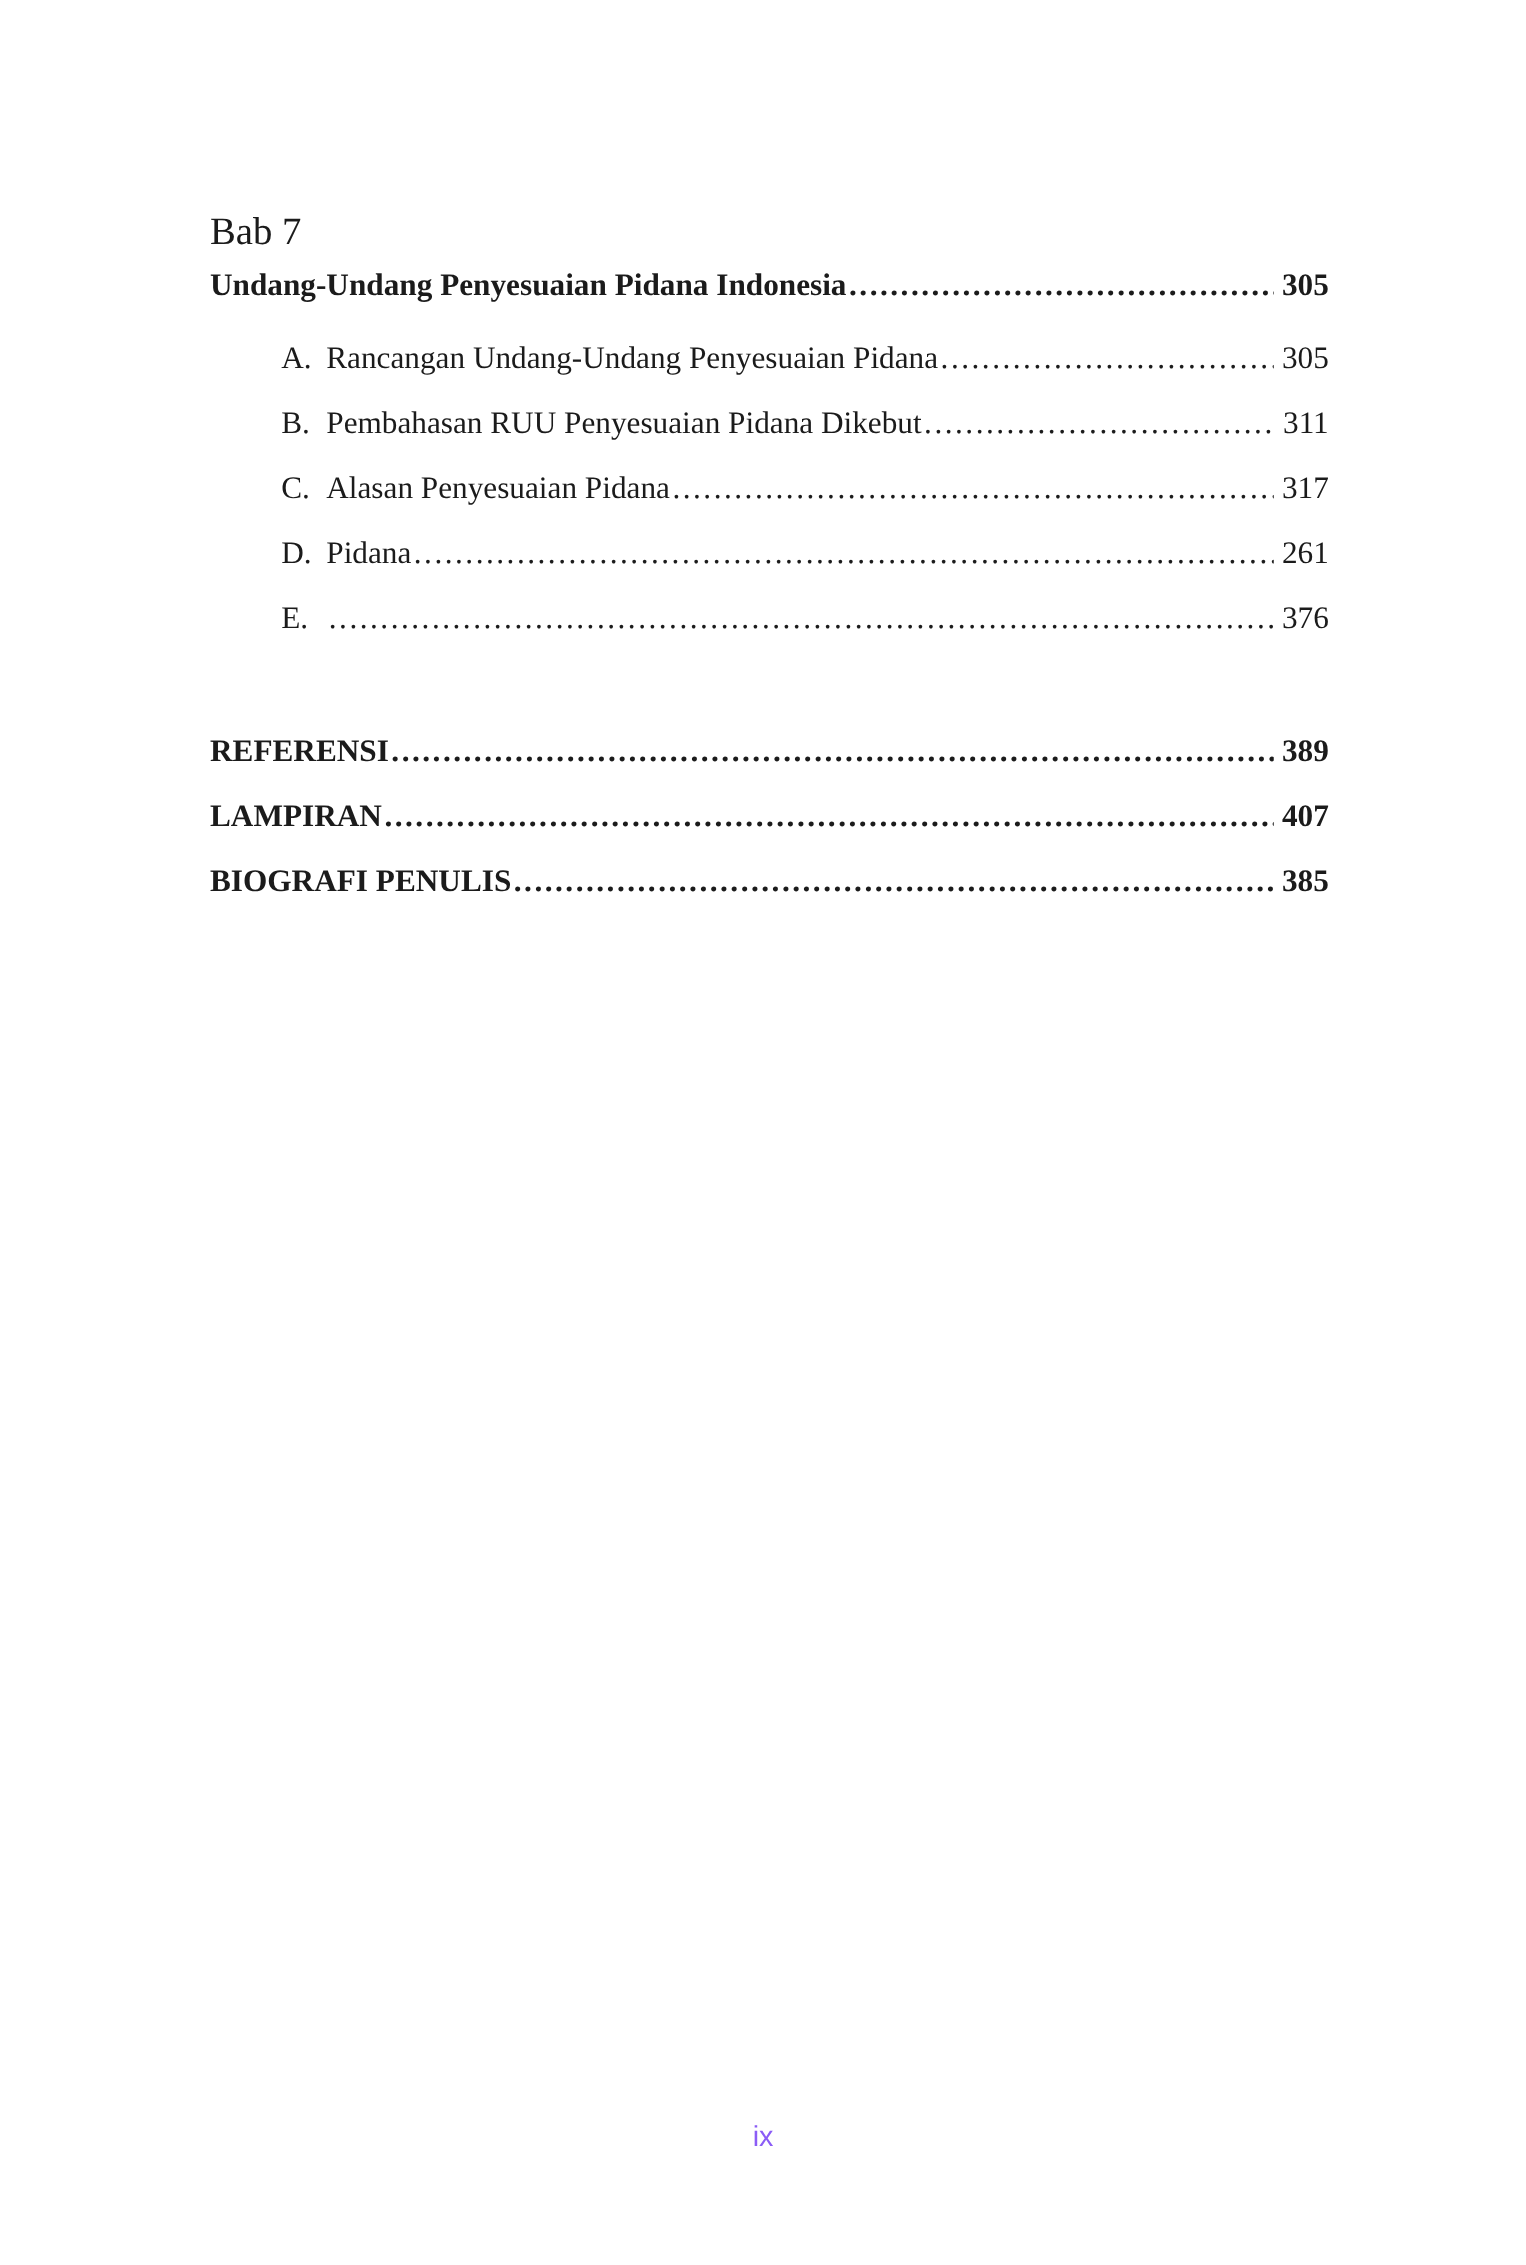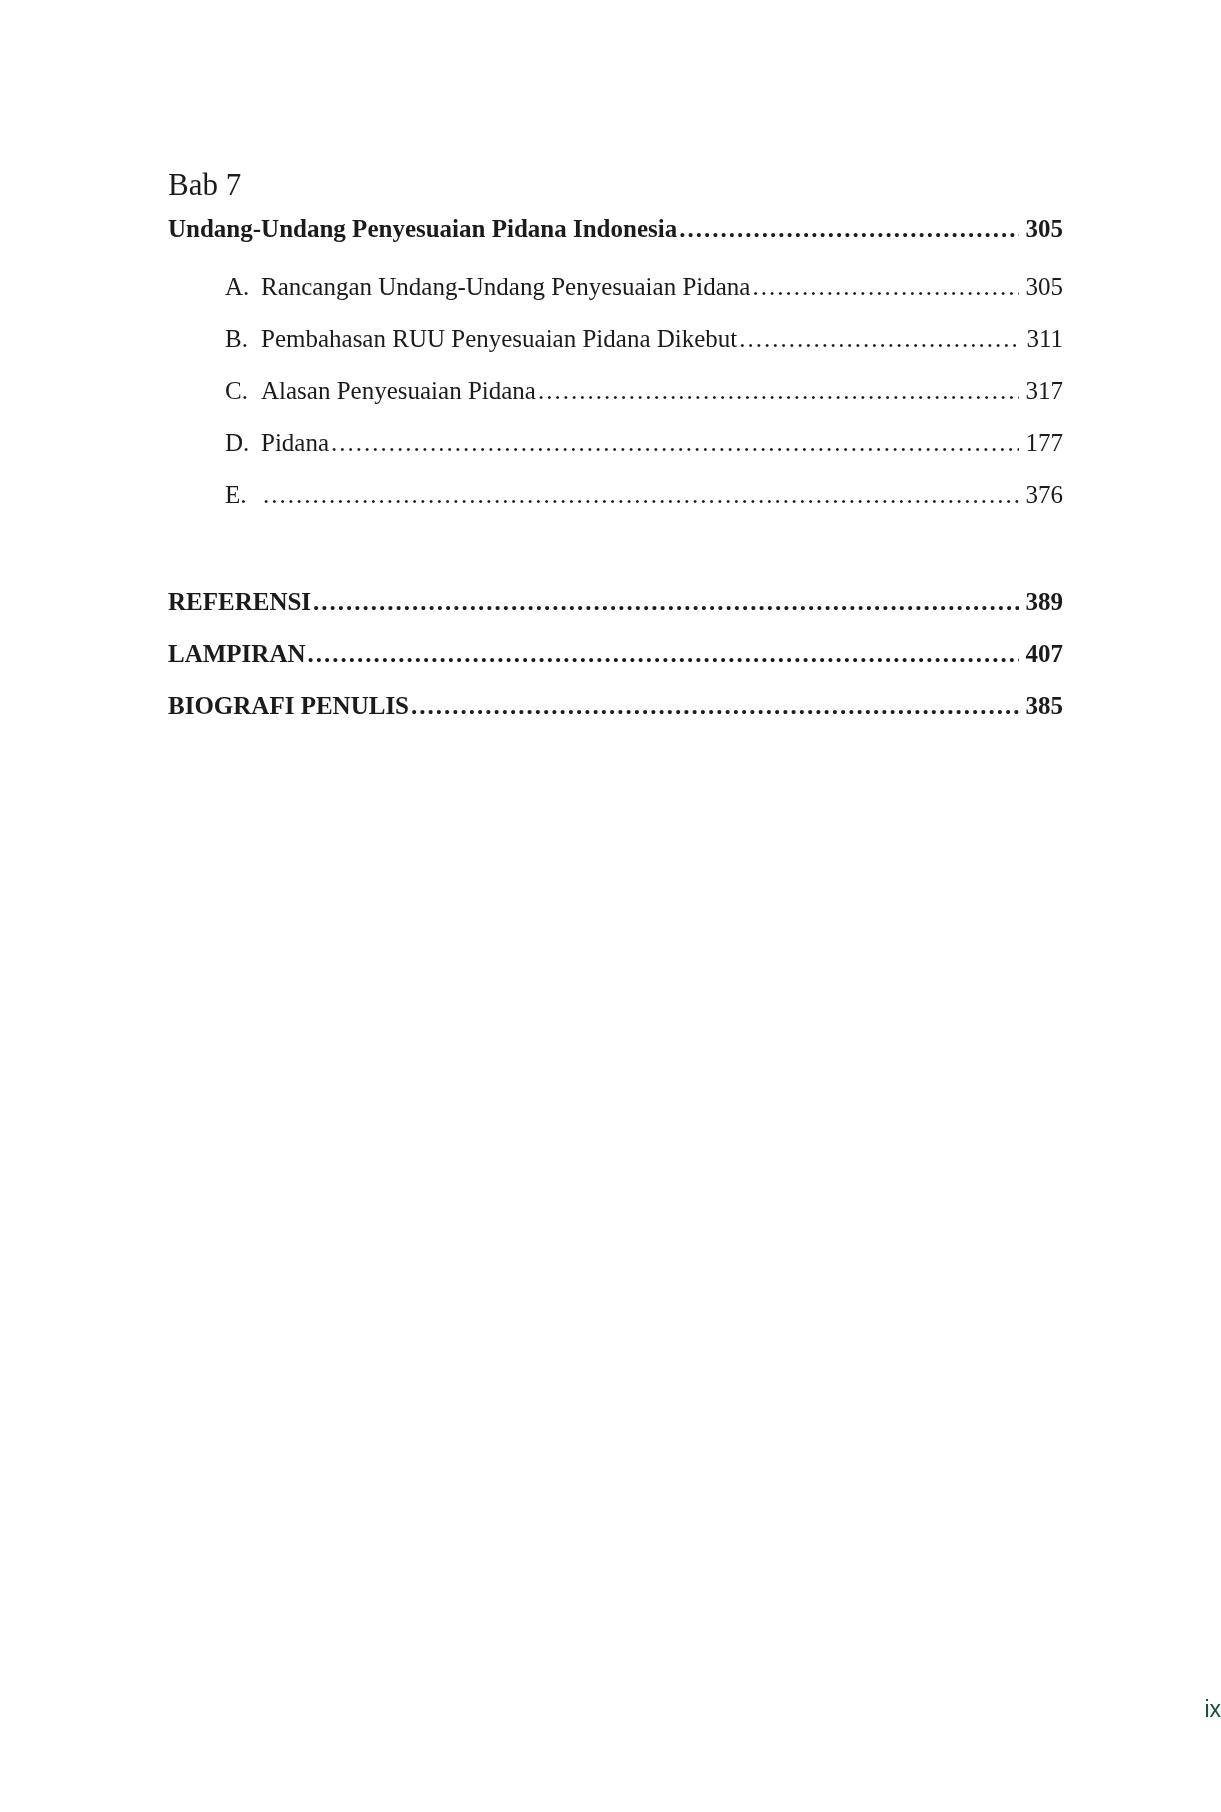--- a/index.html
+++ b/index.html
@@ -69,25 +69,25 @@
     margin-top: 55px;
   }
   .back-row {
     font-weight: bold;
   }
   .folio {
     position: absolute;
     left: 0;
     right: 0;
     top: 1694px;
-    text-align: right;
+    text-align: center;
     font-family: "Liberation Sans", sans-serif;
     font-size: 23px;
     line-height: 30px;
-    color: #14532d;
+    color: #8b5cf6;
   }
 </style>
 </head>
 <body>
 
 <div class="page">
   <div class="content">
 
     <div class="bab-label">Bab 7</div>
 
@@ -113,21 +113,21 @@
       <div class="row section-row">
         <span class="letter">C.</span>
         <span class="title">Alasan Penyesuaian Pidana</span>
         <span class="dots" aria-hidden="true"></span>
         <span class="pagenum">317</span>
       </div>
       <div class="row section-row">
         <span class="letter">D.</span>
         <span class="title">Pidana</span>
         <span class="dots" aria-hidden="true"></span>
-        <span class="pagenum">177</span>
+        <span class="pagenum">261</span>
       </div>
       <div class="row section-row">
         <span class="letter">E.</span>
         <span class="dots" aria-hidden="true"></span>
         <span class="pagenum">376</span>
       </div>
     </div>
 
     <div class="back-matter">
       <div class="row back-row">

